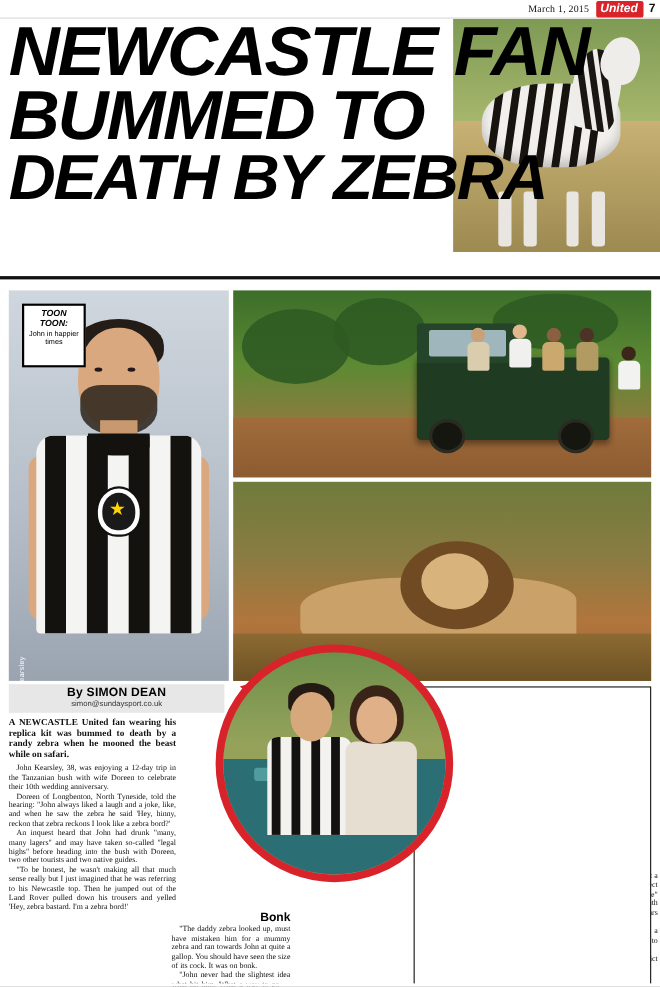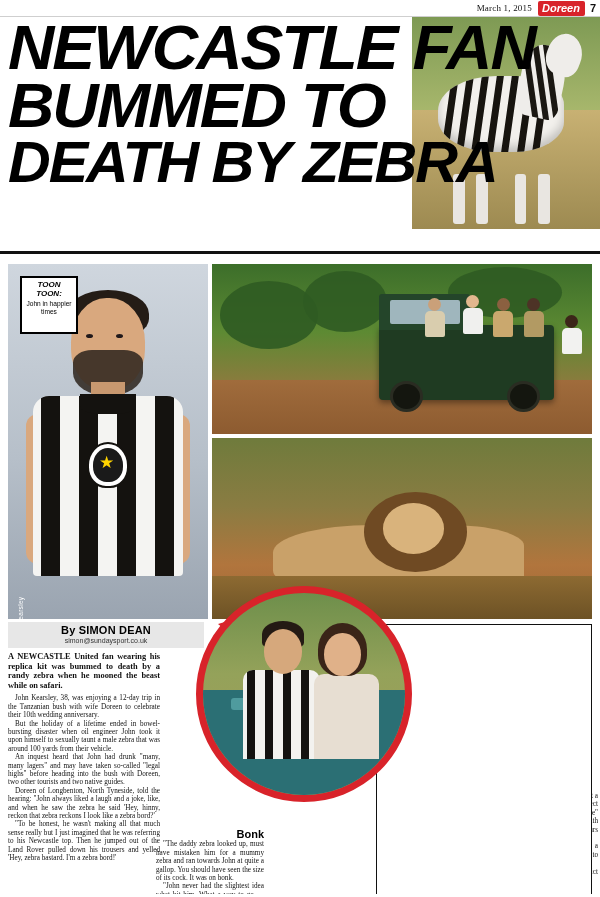--- a/index.html
+++ b/index.html
@@ -379,21 +379,21 @@
     background: #ffffff;
   }
 </style>
 </head>
 <body>
 
 <div class="page">
 
   <div class="topbar">
     <span class="topdate">March 1, 2015</span>
-    <span class="sportlogo">Doreen</span>
+    <span class="sportlogo">United</span>
     <span class="pageno">7</span>
   </div>
 
   <div class="headwrap">
 
     <div class="zebraphoto">
       <div class="sky"></div>
       <div class="ground"></div>
       <div class="zebra">
         <div class="body">
@@ -522,23 +522,22 @@
   <div class="byline">
     <div class="bn">By SIMON DEAN</div>
     <div class="bm">simon@sundaysport.co.uk</div>
   </div>
 
   <div class="cols">
 
     <div class="col" id="col1">
       <p class="standfirst">A NEWCASTLE United fan wearing his replica kit was bummed to death by a randy zebra when he mooned the beast while on safari.</p>
       <p>John Kearsley, 38, was enjoying a 12-day trip in the Tanzanian bush with wife Doreen to celebrate their 10th wedding anniversary.</p>
-      <p>But the holiday of a lifetime ended in bowel-bursting disaster when oil engineer John took it upon himself to sexually taunt a male zebra that was around 100 yards from their vehicle.</p>
+      <p>Doreen of Longbenton, North Tyneside, told the hearing: "John always liked a laugh and a joke, like, and when he saw the zebra he said 'Hey, hinny, reckon that zebra reckons I look like a zebra bord?'</p>
       <p>An inquest heard that John had drunk "many, many lagers" and may have taken so-called "legal highs" before heading into the bush with Doreen, two other tourists and two native guides.</p>
-      <p>Doreen of Longbenton, North Tyneside, told the hearing: "John always liked a laugh and a joke, like, and when he saw the zebra he said 'Hey, hinny, reckon that zebra reckons I look like a zebra bord?'</p>
       <p>"To be honest, he wasn't making all that much sense really but I just imagined that he was referring to his Newcastle top. Then he jumped out of the Land Rover pulled down his trousers and yelled 'Hey, zebra bastard. I'm a zebra bord!'</p>
     </div>
 
     <div class="col3wrap">
       <div class="bonkhead">Bonk</div>
       <p style="margin:0;text-indent:7px">"The daddy zebra looked up, must have mistaken him for a mummy zebra and ran towards John at quite a gallop. You should have seen the size of its cock. It was on bonk.</p>
       <p style="margin:0;text-indent:7px">"John never had the slightest idea what hit him. What a way to go — bummed to death by a zebra."</p>
     </div>
 
     <div class="col5wrap">

